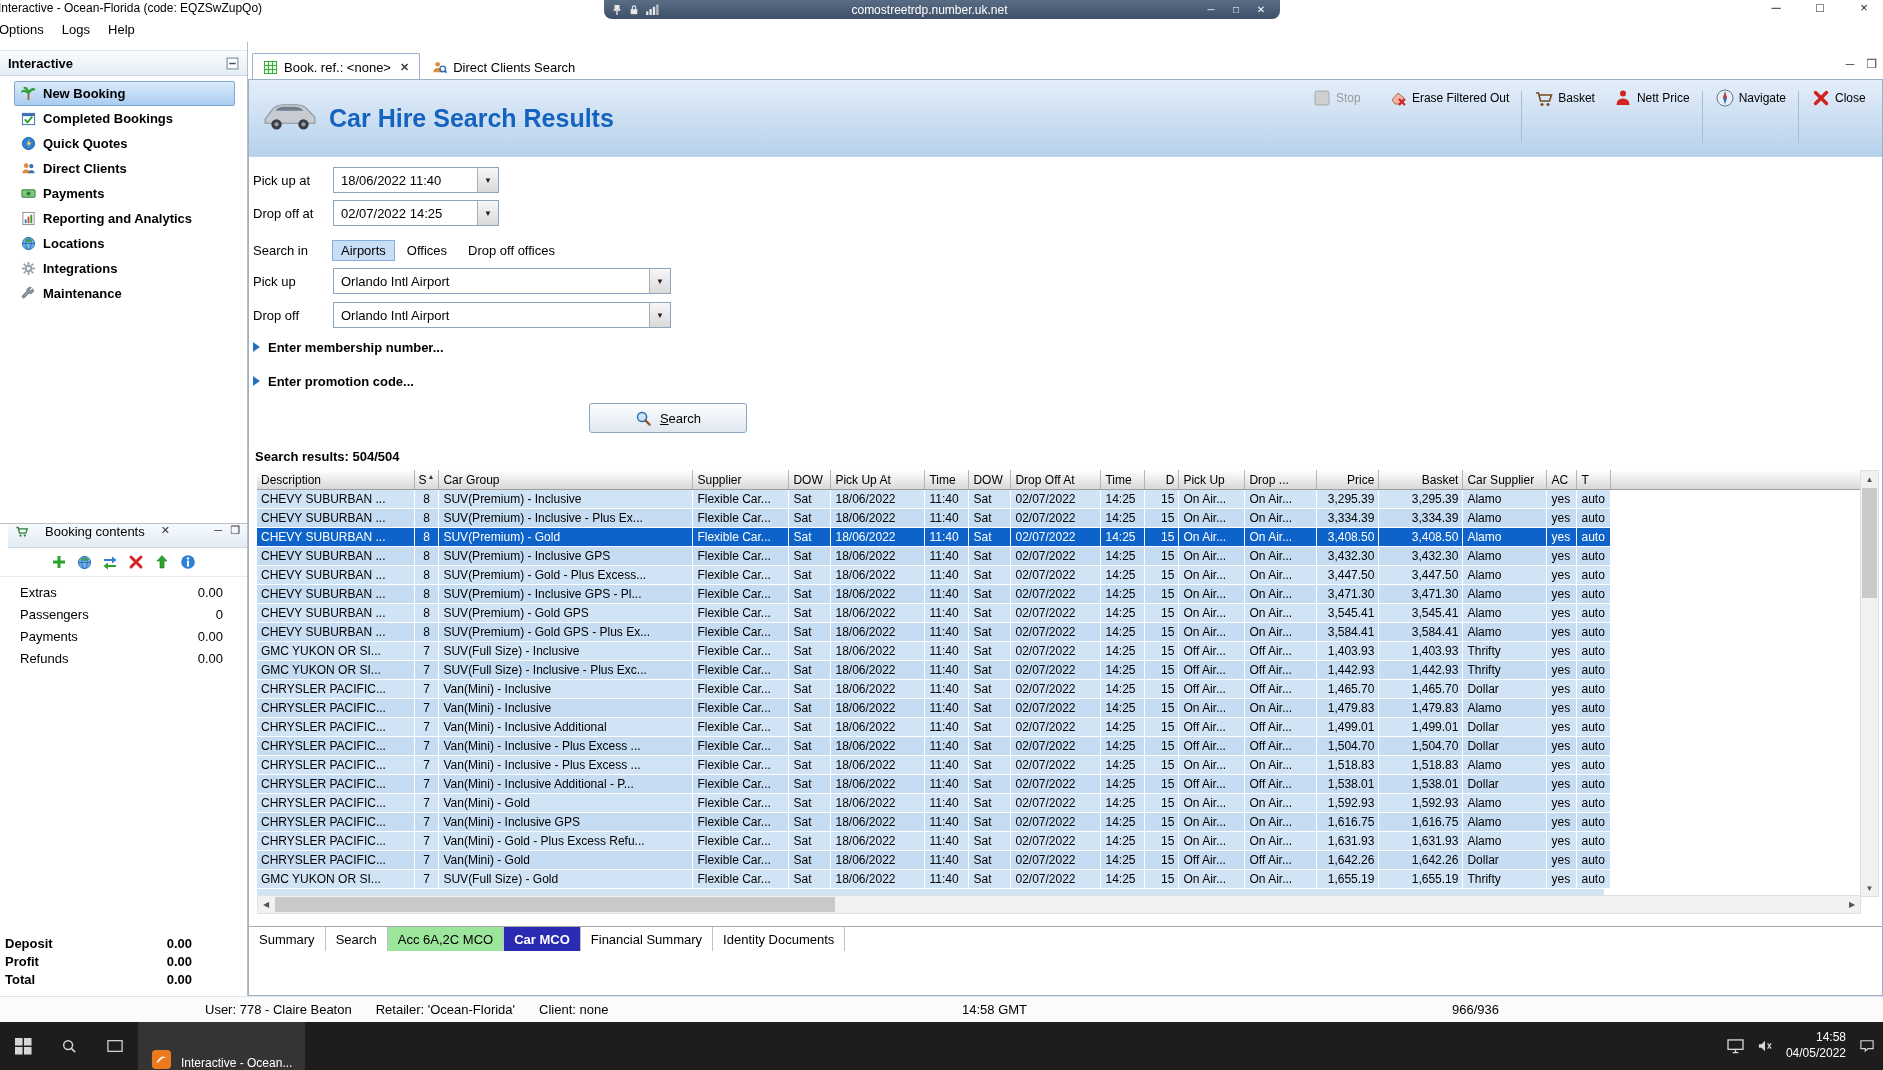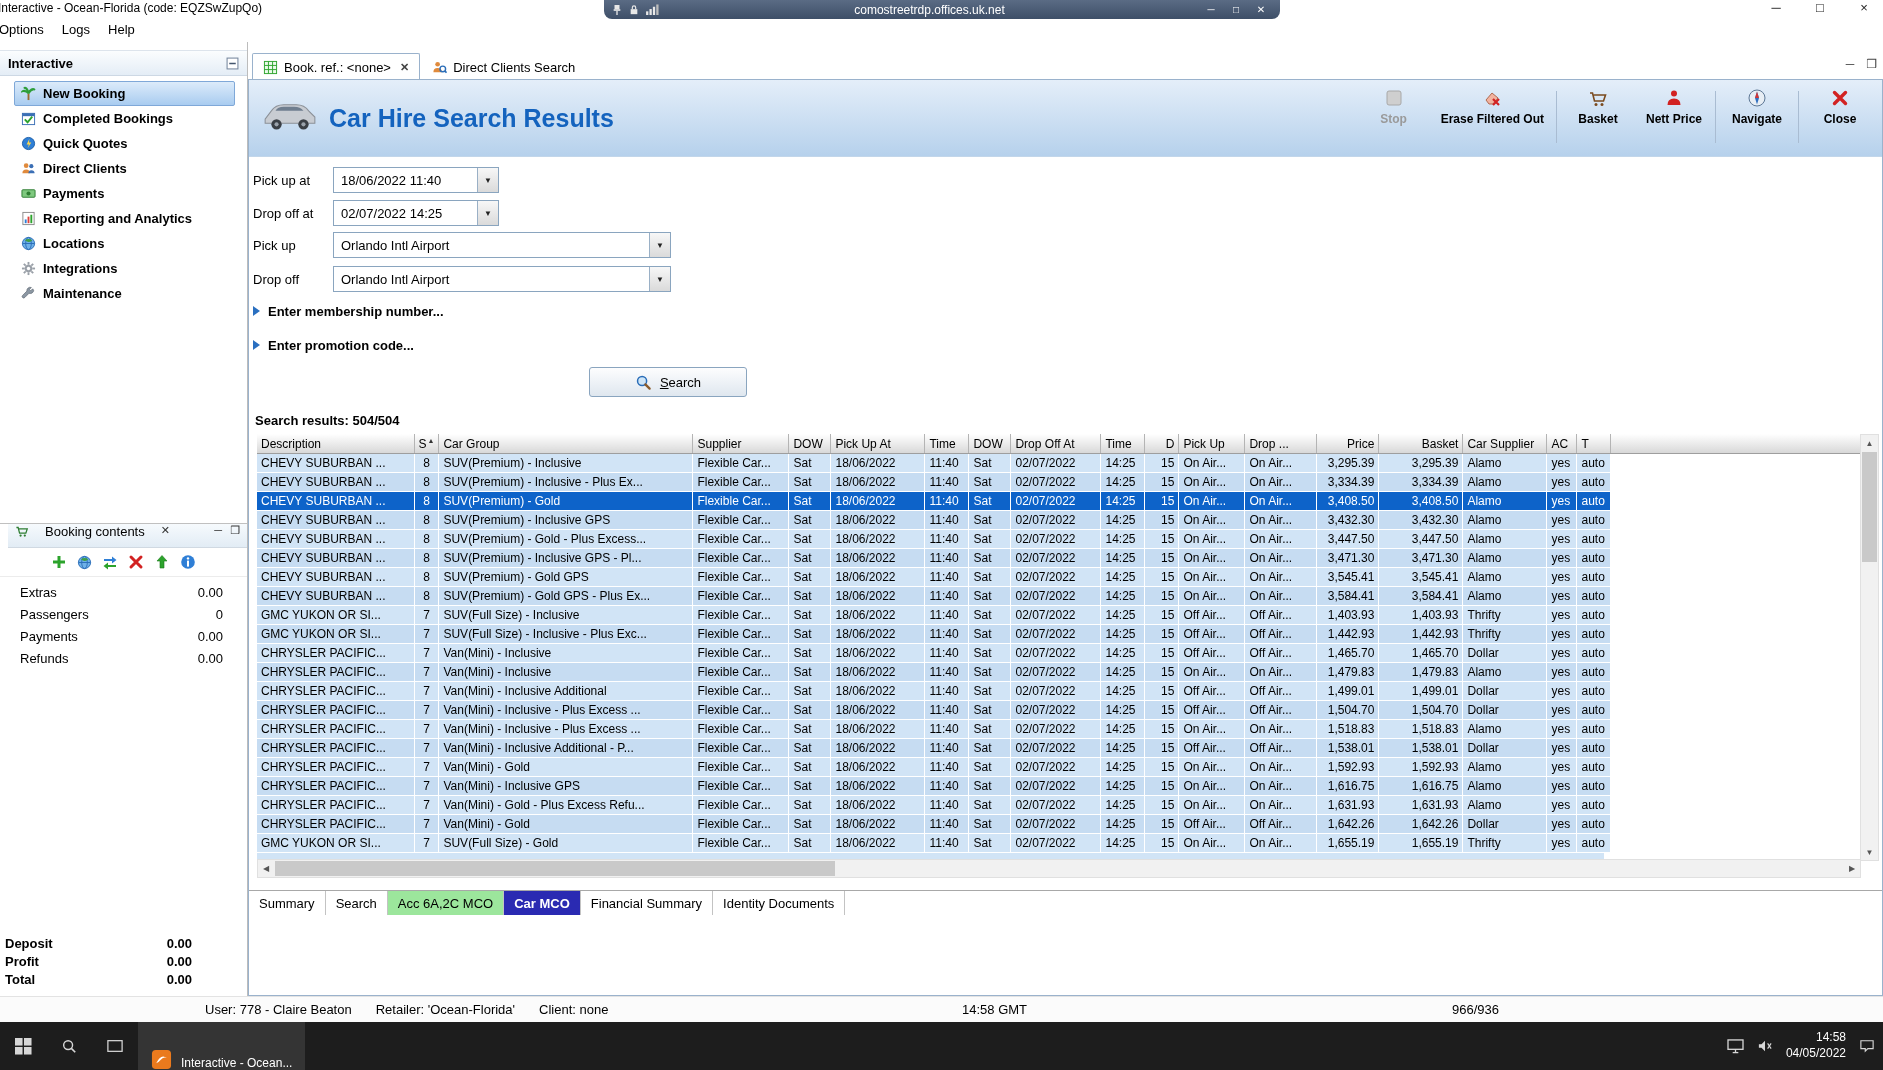--- a/index.html
+++ b/index.html
@@ -59,21 +59,21 @@
   .doc-tab.active{background:#fff;border:1px solid #9ab2cc;border-bottom:none;border-radius:2px 2px 0 0;}
   .tab-close{font-size:11px;font-weight:bold;color:#444;margin-left:3px;}
   .panel-btns{position:absolute;right:6px;top:15px;display:flex;gap:12px;font-size:12px;color:#444;}
 
   .content{position:absolute;top:37px;left:0;right:0;bottom:0;border:1px solid #9ab2cc;background:#fff;overflow:hidden;}
 
   .band{height:76px;background:linear-gradient(#e4eef9,#b6d1ec);position:relative;border-bottom:1px solid #c2d6ea;}
   .car-badge{position:absolute;left:12px;top:16px;}
   .page-title{position:absolute;left:80px;top:24px;font-size:25px;font-weight:bold;color:#1463be;}
   .band-toolbar{position:absolute;right:4px;top:5px;display:flex;align-items:flex-start;}
-  .tool-btn{min-width:58px;padding:3px 9px;display:flex;flex-direction:column;align-items:center;gap:4px;font-size:12px;cursor:default;font-weight:bold;}
+  .tool-btn{min-width:58px;padding:3px 9px;display:flex;flex-direction:row;align-items:center;gap:4px;font-size:12px;cursor:default;}
   .tool-btn.disabled{color:#9a9a9a;}
   .tool-sep{width:1px;height:52px;background:#a9bcd2;margin:6px 3px 0 3px;}
 
   .form{padding-left:4px;}
   .frow{display:flex;align-items:center;}
   .flabel{width:80px;}
   .combo{position:relative;height:24px;border:1px solid #8aa5bf;background:#fff;display:flex;align-items:center;}
   .combo .val{padding:0 7px;flex:1;white-space:nowrap;overflow:hidden;}
   .combo .dd{width:20px;height:100%;border-left:1px solid #9ab0c6;background:linear-gradient(#f7f7f7,#dadada);
              display:flex;align-items:center;justify-content:center;font-size:8px;color:#222;cursor:default;}
@@ -169,21 +169,21 @@
         </span>
       <span class="ico">
           <svg viewBox="0 0 14 12" width="13" height="11">
             <rect x="0" y="8" width="2.5" height="4" fill="#e8e8e8"></rect>
             <rect x="3.7" y="5.5" width="2.5" height="6.5" fill="#e8e8e8"></rect>
             <rect x="7.4" y="3" width="2.5" height="9" fill="#e8e8e8"></rect>
             <rect x="11.1" y="0.5" width="2.5" height="11.5" fill="#bdbdbd"></rect>
           </svg>
         </span>
     </span>
-    <span class="rdp-host">comostreetrdp.offices.uk.net</span>
+    <span class="rdp-host">comostreetrdp.number.uk.net</span>
     <span class="rdp-controls">
       <span class="rdp-btn">─</span>
       <span class="rdp-btn">□</span>
       <span class="rdp-btn">✕</span>
     </span>
   </div>
 
   <div class="menubar">
       <span class="menu-item clip">Options</span>
       <span class="menu-item">Logs</span>
@@ -515,20 +515,28 @@
             <span class="dd">▼</span>
           </div>
         </div>
         <div class="frow r2">
           <span class="flabel">Drop off at</span>
           <div class="combo date">
             <span class="val">02/07/2022 14:25</span>
             <span class="dd">▼</span>
           </div>
         </div>
+        <div class="frow r3">
+          <span class="flabel">Search in</span>
+          <div style="display:flex;align-items:center;">
+              <span class="opt selected">Airports</span>
+              <span class="opt">Offices</span>
+              <span class="opt">Drop off offices</span>
+            </div>
+        </div>
         <div class="frow r4">
           <span class="flabel">Pick up</span>
           <div class="combo loc">
             <span class="val">Orlando Intl Airport</span>
             <span class="dd">▼</span>
           </div>
         </div>
         <div class="frow r5">
           <span class="flabel">Drop off</span>
           <div class="combo loc">

